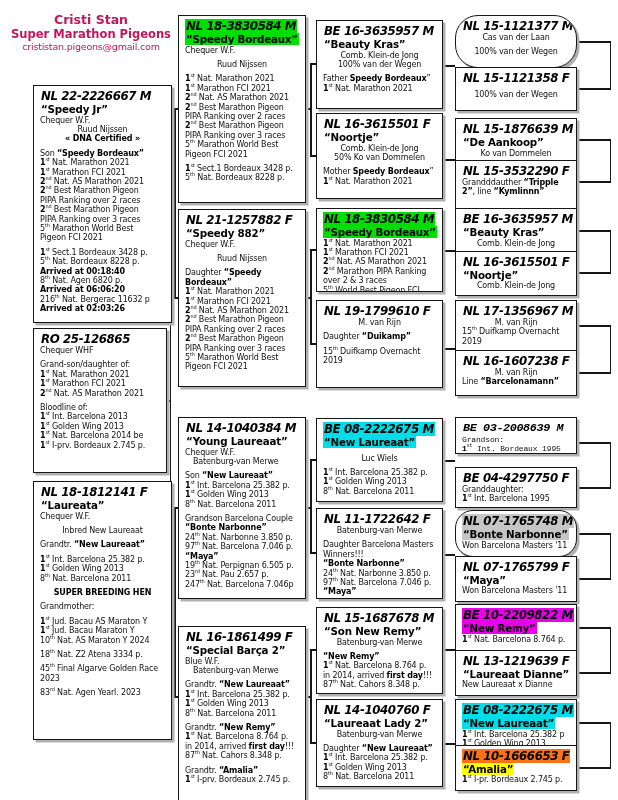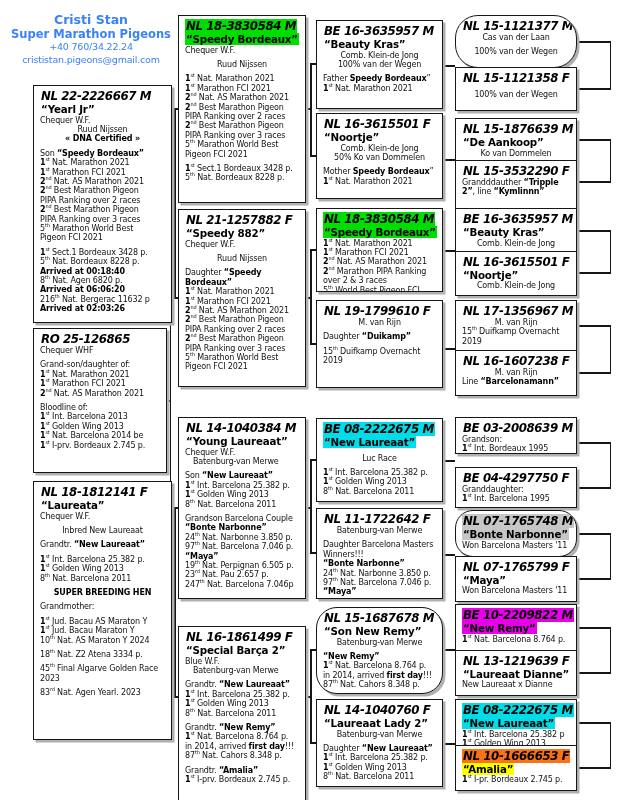--- a/index.html
+++ b/index.html
@@ -1,18 +1,18 @@
 <!DOCTYPE html>
 <html><head>
 <meta charset="utf-8">
 <style>
   html,body{margin:0;padding:0;background:#fff;}
   #page{position:relative;width:618px;height:800px;background:#ffffff;overflow:hidden;
         font-family:"DejaVu Sans",sans-serif;}
-  .header{position:absolute;left:8px;top:12px;width:166px;text-align:center;color:#3b82f6;}
+  .header{position:absolute;left:8px;top:12px;width:166px;text-align:center;color:#be185d;}
   .h1{font-size:12.5px;font-weight:bold;line-height:15px;}
   .h2{font-size:11.5px;font-weight:bold;line-height:14px;}
   .h3{font-size:9.5px;line-height:12.5px;letter-spacing:-0.2px;}
   .box{position:absolute;background:#fff;border:1.5px solid #161616;box-sizing:border-box;
        box-shadow:2.5px 2.5px 0 #b0b0b0;padding:3px 2px 3px 6px;overflow:hidden;}
   .title{font-size:11.8px;font-weight:bold;font-style:italic;letter-spacing:-0.4px;
          color:#000;line-height:14px;white-space:nowrap;}
   .title span,.pname span{padding:0 1px;}
   .pname{font-size:10.3px;font-weight:bold;letter-spacing:-0.2px;color:#000;line-height:12.5px;}
   .line{font-size:8px;line-height:9.4px;letter-spacing:-0.15px;color:#111;}
@@ -23,21 +23,20 @@
   sup{font-size:0.62em;vertical-align:super;line-height:0;}
   .conn{position:absolute;background:#161616;}
 </style>
 </head>
 <body>
 
 <div id="page">
   <div class="header">
     <div class="h1">Cristi Stan</div>
     <div class="h2">Super Marathon Pigeons</div>
-    <div class="h3">+40 760/34.22.24</div>
     <div class="h3">crististan.pigeons@gmail.com</div>
   </div>
   <div id="connectors">
       <div class="conn" style="left: 171px; top: 203px; width: 5px; height: 1.5px;"></div>
       <div class="conn" style="left: 174px; top: 108px; width: 1.5px; height: 191px;"></div>
       <div class="conn" style="left: 174px; top: 108px; width: 4px; height: 1.5px;"></div>
       <div class="conn" style="left: 174px; top: 297px; width: 4px; height: 1.5px;"></div>
       <div class="conn" style="left: 169.5px; top: 204px; width: 1.5px; height: 407px;"></div>
       <div class="conn" style="left: 166px; top: 400px; width: 4px; height: 1.5px;"></div>
       <div class="conn" style="left: 169.5px; top: 204px; width: 3px; height: 1.5px;"></div>
@@ -91,21 +90,21 @@
       <div class="conn" style="left: 609.5px; top: 230px; width: 1.5px; height: 43.5px;"></div>
       <div class="conn" style="left: 609.5px; top: 325px; width: 1.5px; height: 48.5px;"></div>
       <div class="conn" style="left: 609.5px; top: 442px; width: 1.5px; height: 46.5px;"></div>
       <div class="conn" style="left: 609.5px; top: 533px; width: 1.5px; height: 46.5px;"></div>
       <div class="conn" style="left: 609.5px; top: 627px; width: 1.5px; height: 46.5px;"></div>
       <div class="conn" style="left: 609.5px; top: 722px; width: 1.5px; height: 46.5px;"></div>
     </div>
   <div id="boxes">
       <div class="box" style="left: 33px; top: 85px; width: 139px; height: 238px;">
         <div class="title"><span>NL 22-2226667 M</span></div>
-        <div class="pname"><span>“Yearl Jr”</span></div>
+        <div class="pname"><span>“Speedy Jr”</span></div>
         <div class="line">Chequer W.F.</div>
         <div class="line c">Ruud Nijssen</div>
         <div class="line c"><b>« DNA Certified »</b></div>
         <div class="line blank"></div>
         <div class="line">Son <b>“Speedy Bordeaux”</b></div>
         <div class="line"><b>1</b><sup>st</sup> Nat. Marathon 2021</div>
         <div class="line"><b>1</b><sup>st</sup> Marathon FCI 2021</div>
         <div class="line"><b>2</b><sup>nd</sup> Nat. AS Marathon 2021</div>
         <div class="line"><b>2</b><sup>nd</sup> Best Marathon Pigeon</div>
         <div class="line">PIPA Ranking over 2 races</div>
@@ -275,37 +274,37 @@
         <div class="line blank"></div>
         <div class="line">Daughter <b>“Duikamp”</b></div>
         <div class="line blank"></div>
         <div class="line">15<sup>th</sup> Duifkamp Overnacht</div>
         <div class="line">2019</div>
       </div>
       <div class="box" style="left: 316px; top: 418px; width: 127px; height: 84px;">
         <div class="title"><span style="background:#00dce8">BE 08-2222675 M</span></div>
         <div class="pname"><span style="background:#00dce8">“New Laureaat”</span></div>
         <div class="line blank"></div>
-        <div class="line c">Luc Race</div>
+        <div class="line c">Luc Wiels</div>
         <div class="line blank"></div>
         <div class="line"><b>1</b><sup>st</sup> Int. Barcelona 25.382 p.</div>
         <div class="line"><b>1</b><sup>st</sup> Golden Wing 2013</div>
         <div class="line">8<sup>th</sup> Nat. Barcelona 2011</div>
       </div>
       <div class="box" style="left: 316px; top: 508px; width: 127px; height: 91px;">
         <div class="title"><span>NL 11-1722642 F</span></div>
         <div class="line c">Batenburg-van Merwe</div>
         <div class="line blank"></div>
         <div class="line">Daughter Barcelona Masters Winners!!!</div>
         <div class="line"><b>“Bonte Narbonne”</b></div>
         <div class="line">24<sup>th</sup> Nat. Narbonne 3.850 p.</div>
         <div class="line">97<sup>th</sup> Nat. Barcelona 7.046 p.</div>
         <div class="line"><b>“Maya”</b></div>
       </div>
-      <div class="box" style="left: 316px; top: 607px; width: 127px; height: 87px; border-radius: 21px;">
+      <div class="box" style="left: 316px; top: 607px; width: 127px; height: 87px;">
         <div class="title"><span>NL 15-1687678 M</span></div>
         <div class="pname"><span>“Son New Remy”</span></div>
         <div class="line c">Batenburg-van Merwe</div>
         <div class="line blank"></div>
         <div class="line"><b>“New Remy”</b></div>
         <div class="line"><b>1</b><sup>st</sup> Nat. Barcelona 8.764 p.</div>
         <div class="line">in 2014, arrived <b>first day</b>!!!</div>
         <div class="line">87<sup>th</sup> Nat. Cahors 8.348 p.</div>
       </div>
       <div class="box" style="left: 316px; top: 699px; width: 127px; height: 88px;">
@@ -352,21 +351,21 @@
         <div class="title"><span>NL 17-1356967 M</span></div>
         <div class="line c">M. van Rijn</div>
         <div class="line">15<sup>th</sup> Duifkamp Overnacht</div>
         <div class="line">2019</div>
       </div>
       <div class="box" style="left: 455px; top: 349.5px; width: 122px; height: 46px;">
         <div class="title"><span>NL 16-1607238 F</span></div>
         <div class="line c">M. van Rijn</div>
         <div class="line">Line <b>“Barcelonamann”</b></div>
       </div>
-      <div class="box" style="left: 455px; top: 417px; width: 122px; height: 37px;">
+      <div class="box" style="left: 455px; top: 417px; width: 122px; height: 37px; font-family: Liberation Mono, monospace;">
         <div class="title"><span>BE 03-2008639 M</span></div>
         <div class="line">Grandson:</div>
         <div class="line"><b>1</b><sup>st</sup> Int. Bordeaux 1995</div>
         <div class="line"><b>1</b><sup>st</sup> Prov. Barcelona</div>
       </div>
       <div class="box" style="left: 455px; top: 466.5px; width: 122px; height: 41px;">
         <div class="title"><span>BE 04-4297750 F</span></div>
         <div class="line">Granddaughter:</div>
         <div class="line"><b>1</b><sup>st</sup> Int. Barcelona 1995</div>
       </div>

